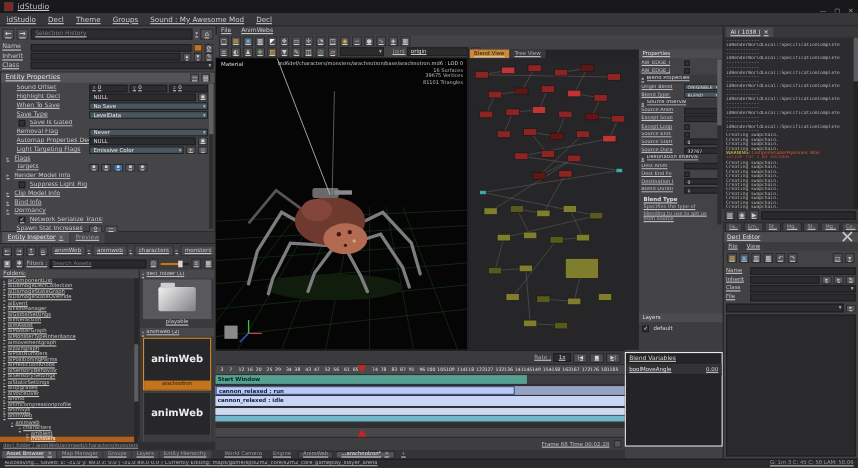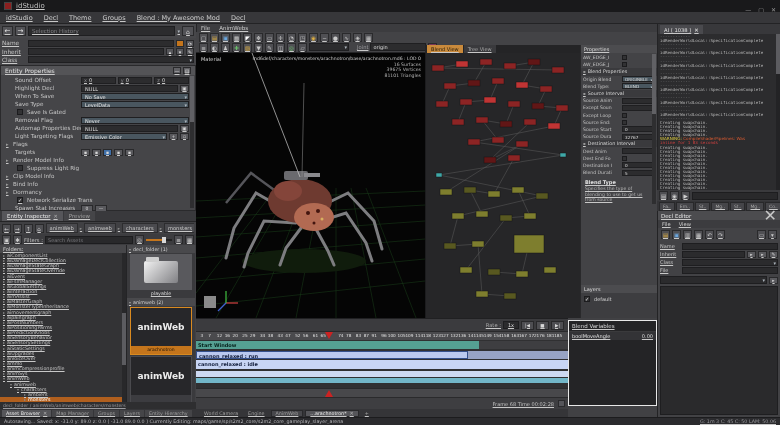--- a/index.html
+++ b/index.html
@@ -217,21 +217,21 @@
     <span id="app-icon"></span>
     <span id="win-title">idStudio</span>
     <span id="win-controls"><span class="wbtn">—</span><span class="wbtn">▢</span><span class="wbtn">✕</span></span>
   </div>
 
   <div id="menubar" class="abs">
       <span class="mitem">idStudio</span>
       <span class="mitem">Decl</span>
       <span class="mitem">Theme</span>
       <span class="mitem">Groups</span>
-      <span class="mitem">Blend : My Awesome Mod</span>
+      <span class="mitem">Sound : My Awesome Mod</span>
       <span class="mitem">Decl</span>
     </div>
 
   <div id="nav-row" class="abs">
     <span class="nav-btn">←</span>
     <span class="nav-btn">→</span>
     <div id="hist-select">Selection History</div>
     <span class="sel-arrow" style="position:static">▾</span>
     <span id="home-btn">⌂</span>
   </div>

